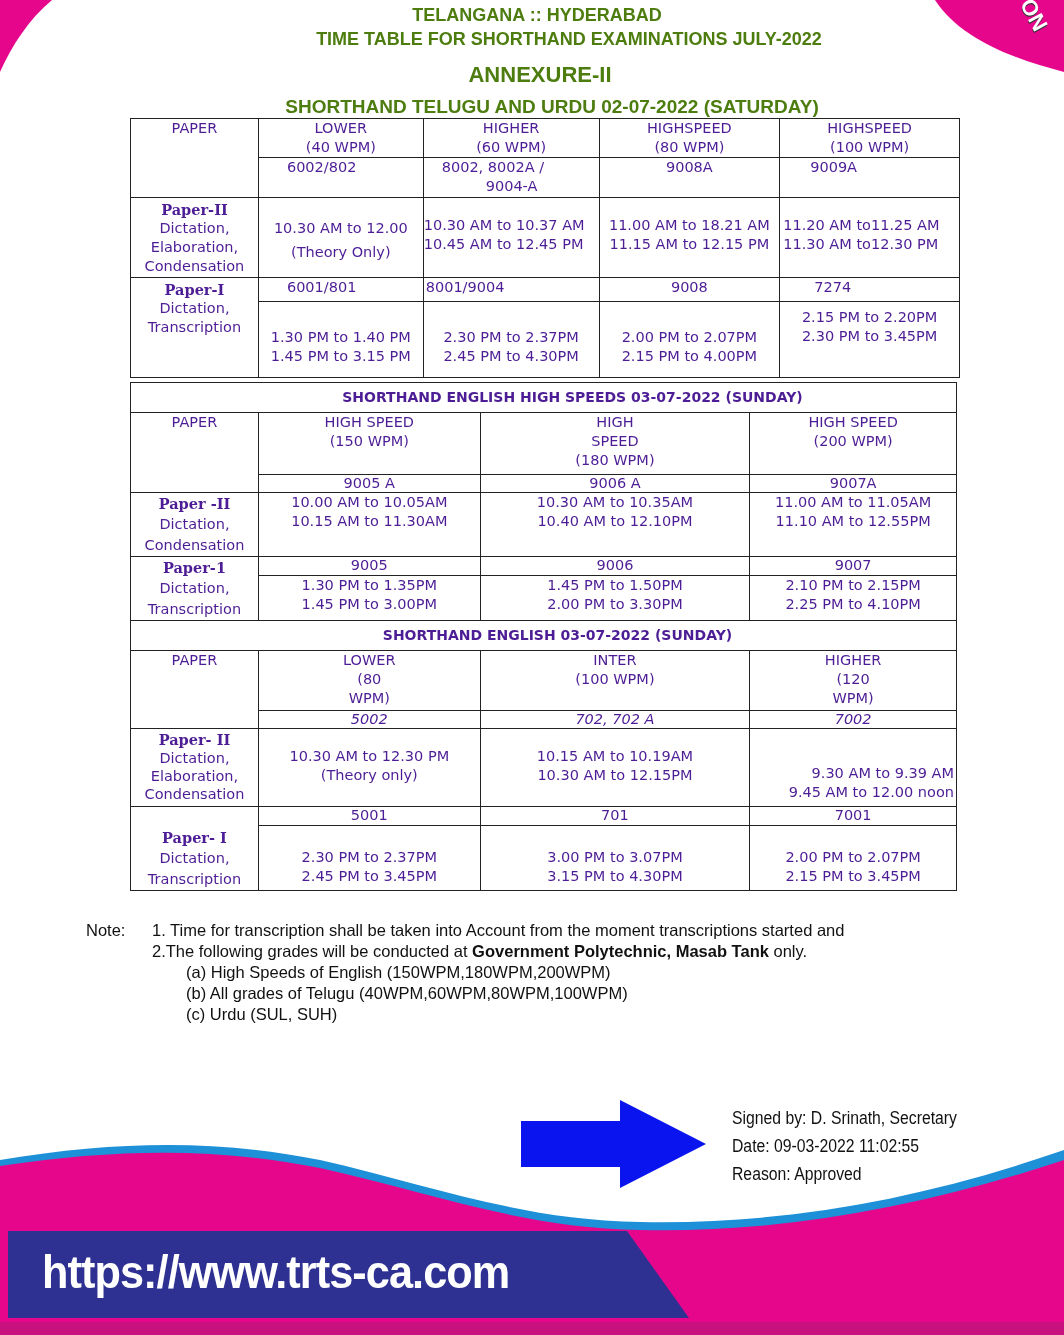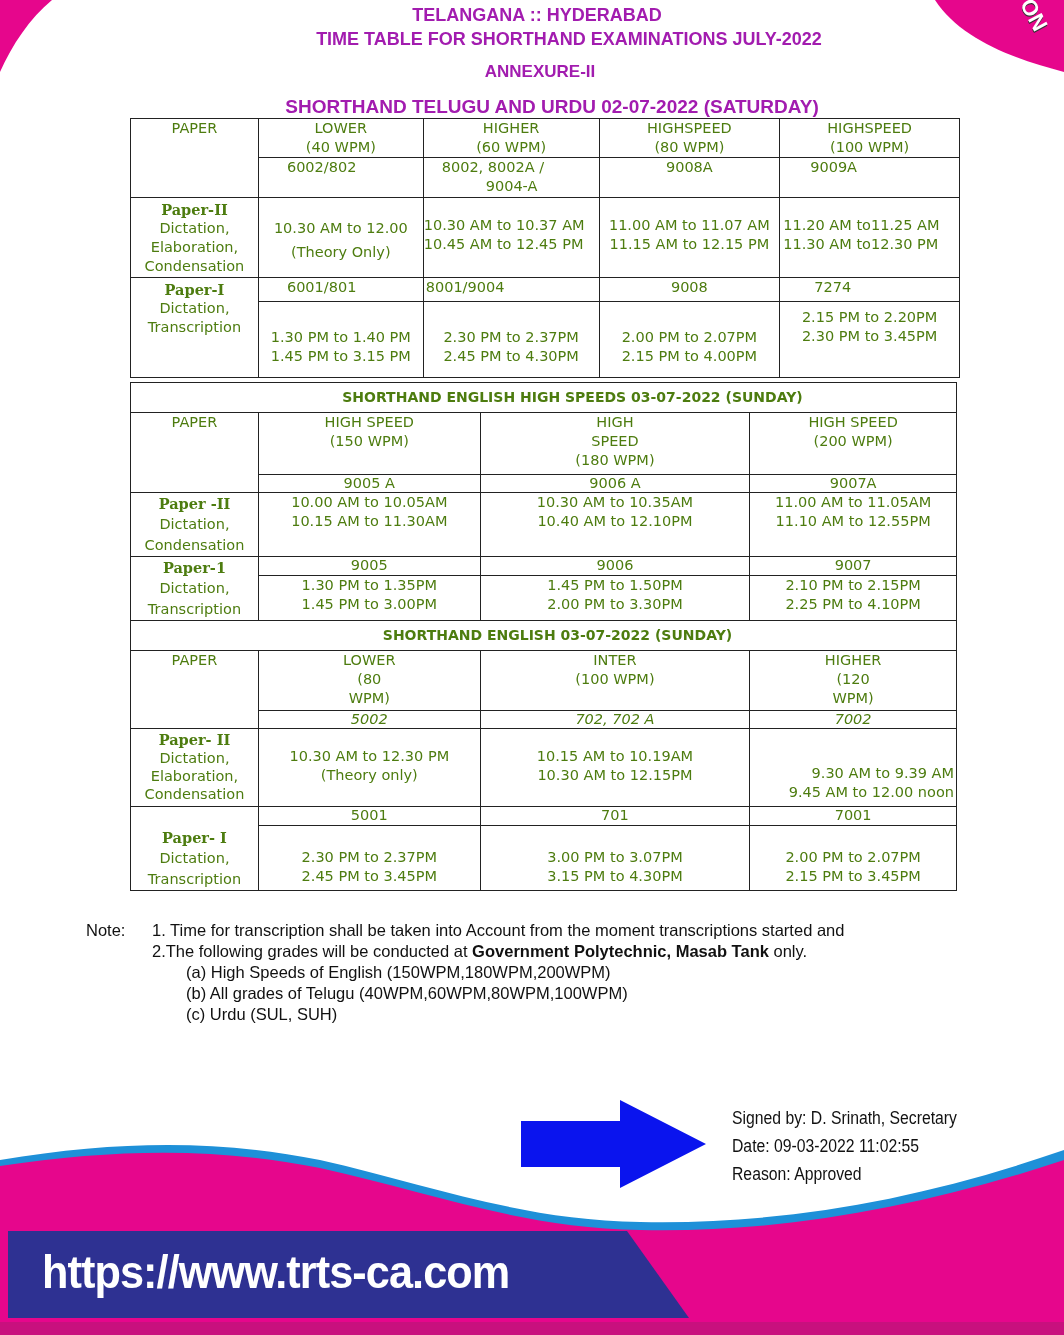--- a/index.html
+++ b/index.html
@@ -4,27 +4,27 @@
 <style>
   * { box-sizing: border-box; margin: 0; padding: 0; }
   html, body { width: 1064px; height: 1335px; overflow: hidden; background: #ffffff; }
   body { position: relative; font-family: "DejaVu Sans", sans-serif; color: #111; }
 
   .bg-svg { position: absolute; left: 0; top: 0; width: 1064px; height: 1335px; z-index: 0; }
 
   .doc { position: absolute; left: 0; top: 0; width: 1064px; z-index: 1; }
 
   .hdr { position: absolute; left: 0; width: 1064px; text-align: center;
-         font-family: "Liberation Sans", sans-serif; font-weight: bold; color: #a21caf; }
+         font-family: "Liberation Sans", sans-serif; font-weight: bold; color: #4d7c0f; }
   .hdr-1 { top: 5px; font-size: 18px; padding-left: 10px; }
   .hdr-2 { top: 29px; font-size: 18px; padding-left: 74px; }
-  .hdr-3 { top: 62px; font-size: 17px; padding-left: 16px; }
+  .hdr-3 { top: 62px; font-size: 22px; padding-left: 16px; }
   .hdr-4 { top: 96px; font-size: 19px; padding-left: 0; left: 0; }
 
-  table.tt { position: absolute; border-collapse: collapse; font-size: 14.5px; color: #4d7c0f; }
+  table.tt { position: absolute; border-collapse: collapse; font-size: 14.5px; color: #4c1d95; }
   table.tt td { border: 1.6px solid #222; text-align: center; vertical-align: top; padding: 0 2px; line-height: 19px; }
   table.tt td.left { text-align: left; padding-left: 28px; }
   table.tt td.right { text-align: left; padding-right: 6px; }
   .bold { font-weight: bold; font-family: "DejaVu Serif", serif; }
   .sect { font-weight: bold; font-size: 14px; text-align: center !important; vertical-align: middle !important; }
   .pad-top { padding-top: 18px !important; }
   .pad-top2 { padding-top: 26px !important; }
 
   .t1 { left: 130px; top: 118px; width: 830px; }
   .t2 { left: 130px; top: 382px; width: 827px; }
@@ -117,21 +117,21 @@
       </td>
       <td class="pad-top" style="line-height:24px;">
         <div>10.30 AM to 12.00</div>
         <div>(Theory Only)</div>
       </td>
       <td class="pad-top" style="text-align:left;padding-left:0;">
         <div>10.30 AM to 10.37 AM</div>
         <div>10.45 AM to 12.45 PM</div>
       </td>
       <td class="pad-top">
-        <div>11.00 AM to 11.07 AM</div>
+        <div>11.00 AM to 18.21 AM</div>
         <div>11.15 AM to 12.15 PM</div>
       </td>
       <td class="pad-top" style="text-align:left;padding-left:3px;">
         <div>11.20 AM to11.25 AM</div>
         <div>11.30 AM to12.30 PM</div>
       </td>
     </tr>
     <tr style="height:24px;">
       <td rowspan="2" style="padding-top:2px;">
         <div class="bold">Paper-I</div>

